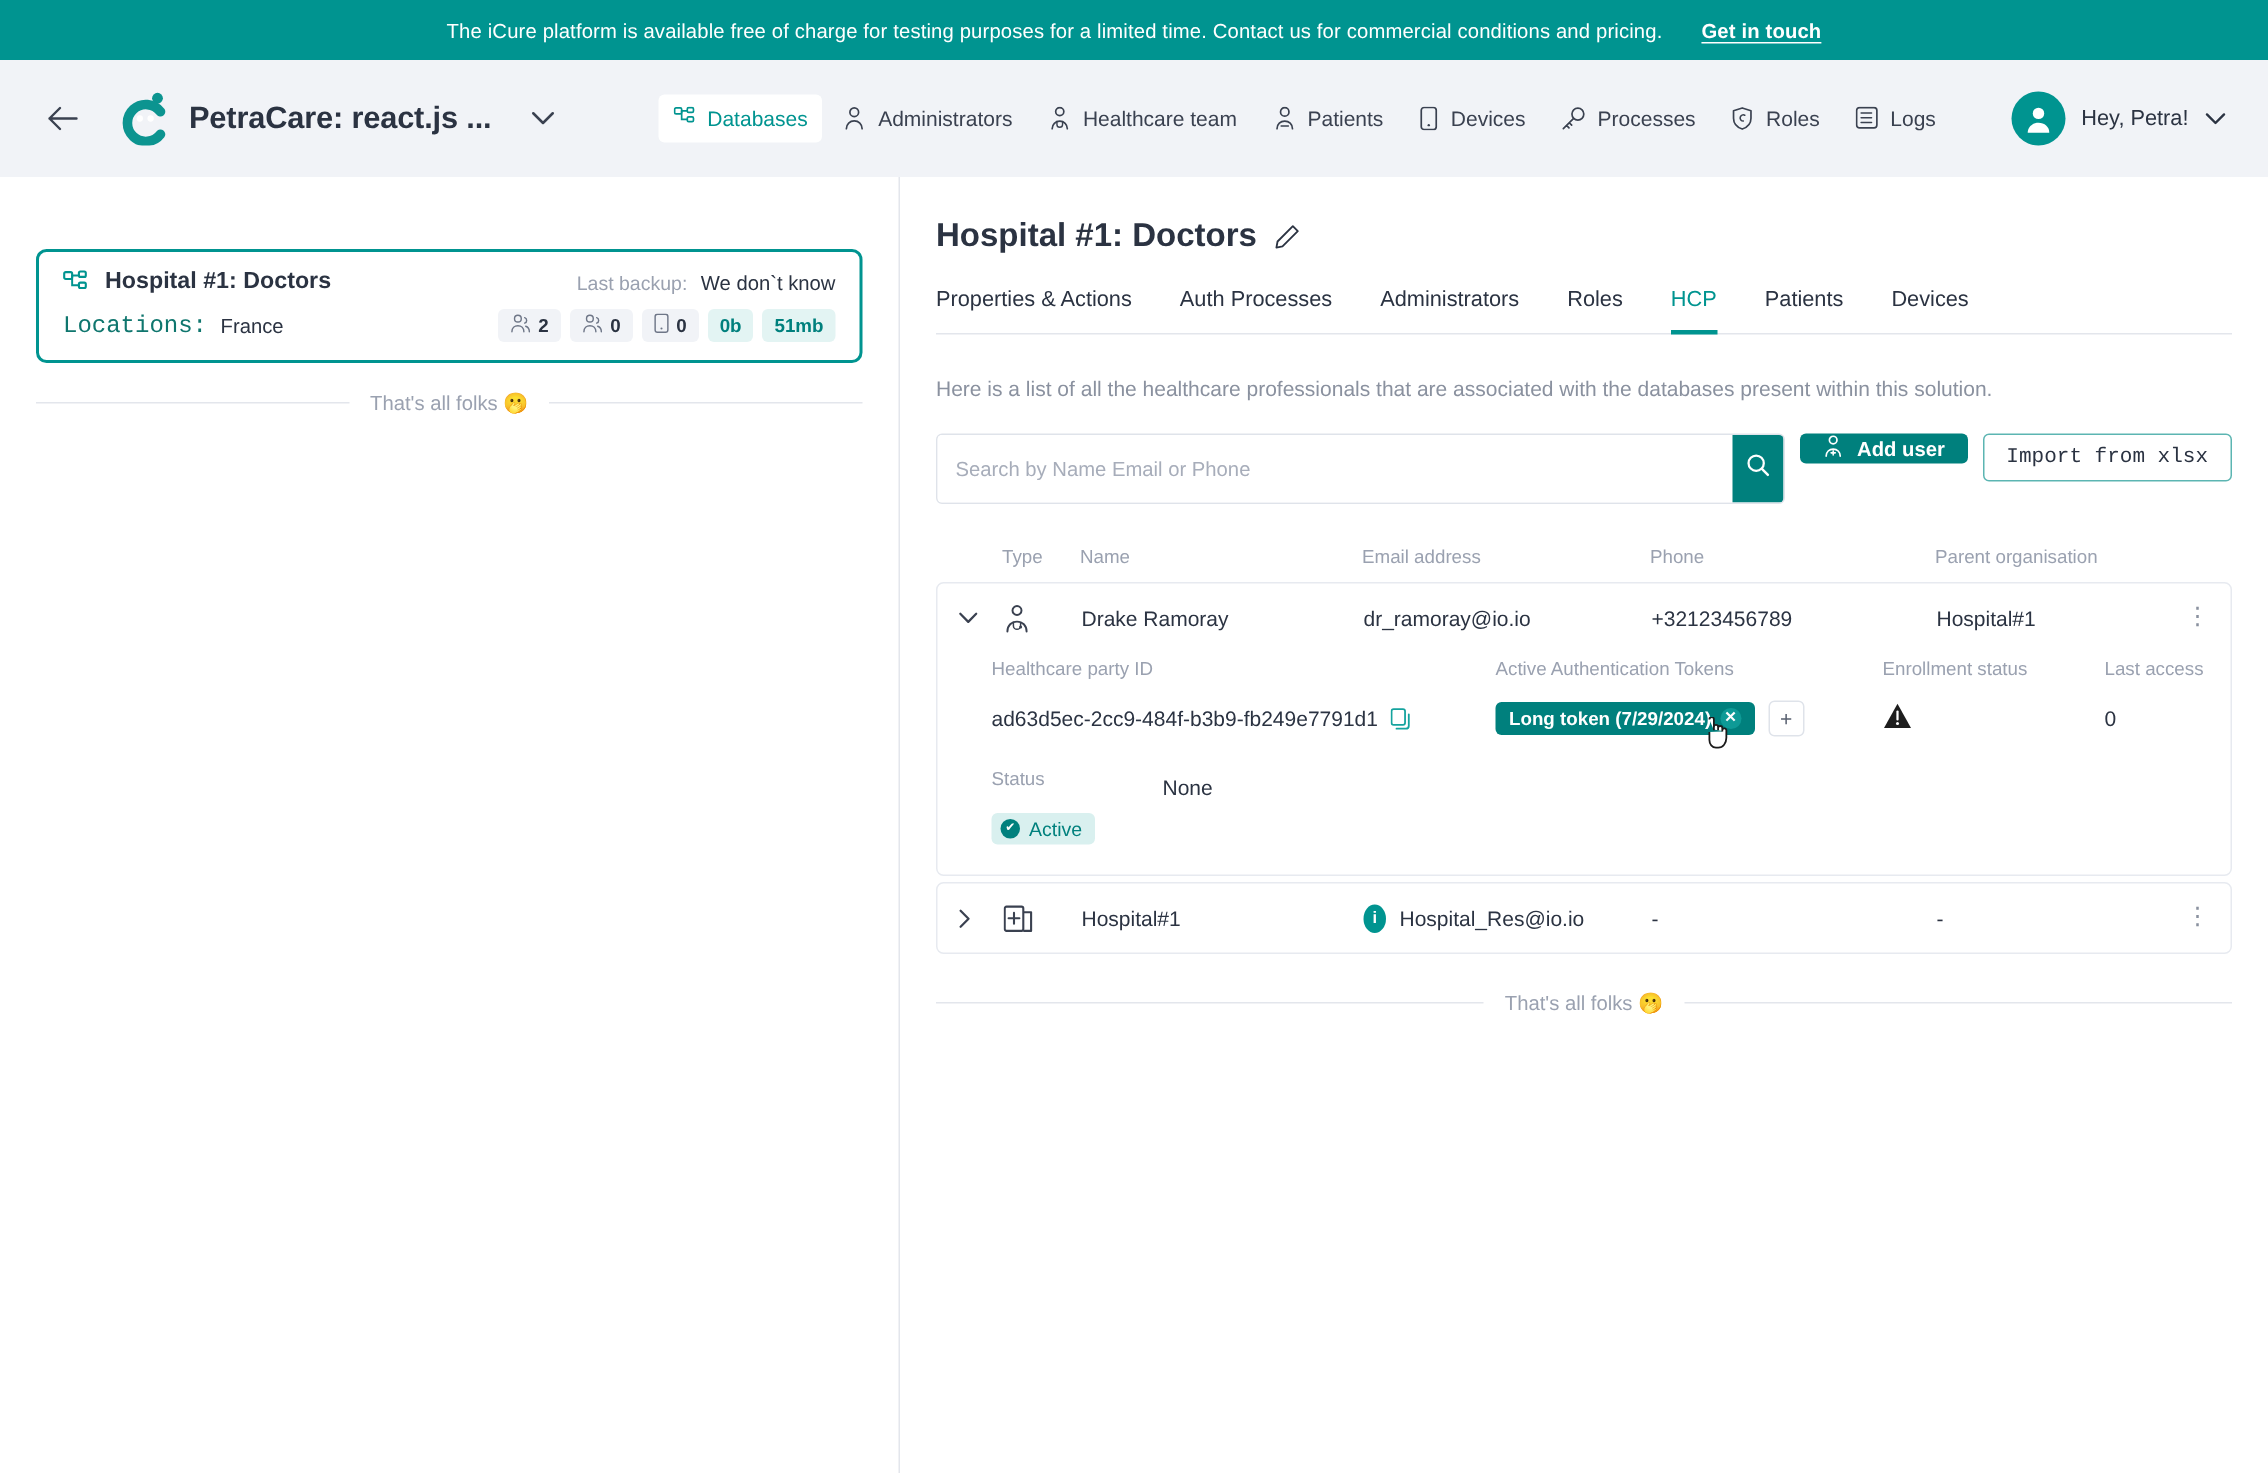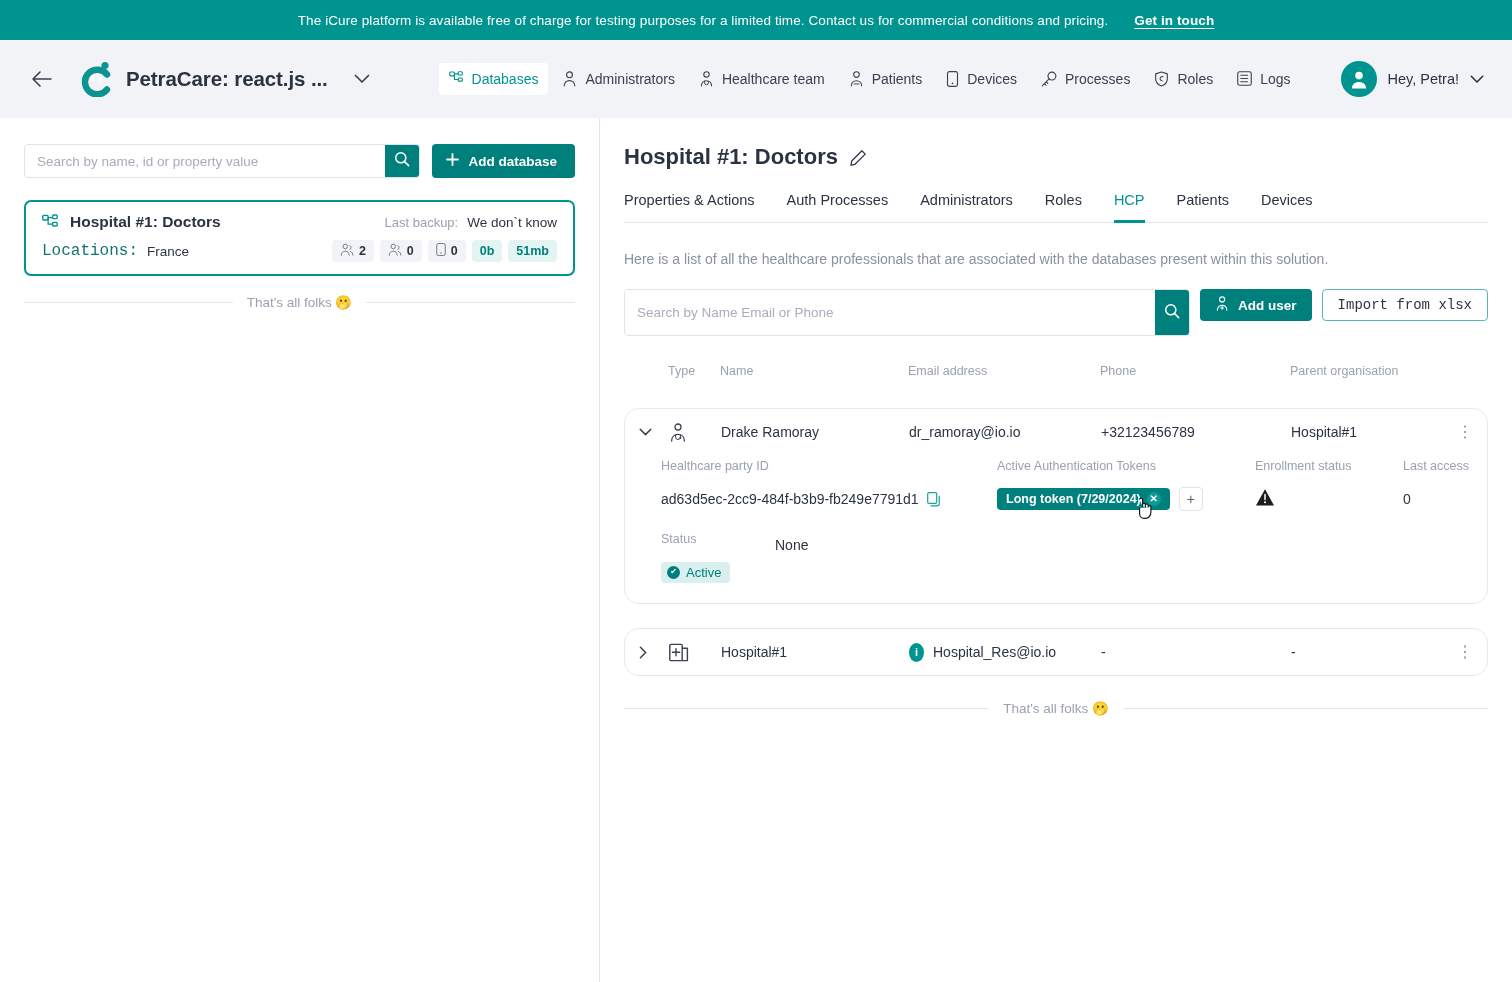--- a/index.html
+++ b/index.html
@@ -284,21 +284,21 @@
     font-family: "Liberation Sans", sans-serif;
   }
   .hcp-search-box input::placeholder { color: #a7adba; }
   .hcp-search-btn {
     width: 34px; flex: 0 0 34px;
     background: #00807d;
     display: flex; align-items: center; justify-content: center;
     cursor: pointer;
   }
   .btn-solid {
-    height: 32px;
+    height: 20px;
     background: #00807d;
     color: #fff;
     border: none; border-radius: 4px;
     padding: 0 15px;
     font-size: 13.5px; font-weight: bold;
     display: flex; align-items: center; gap: 8px;
     cursor: pointer;
     font-family: "Liberation Sans", sans-serif;
     white-space: nowrap;
   }
@@ -329,23 +329,23 @@
   .c-caret  { width: 30px; flex: 0 0 30px; }
   .c-type   { width: 52px; flex: 0 0 52px; }
   .c-name   { width: 188px; flex: 0 0 188px; }
   .c-email  { width: 192px; flex: 0 0 192px; }
   .c-phone  { width: 190px; flex: 0 0 190px; }
   .c-parent { flex: 1 1 auto; }
   .c-kebab  { width: 26px; flex: 0 0 26px; text-align: right; }
 
   .row-card {
     border: 1px solid #e7eaf0;
-    border-radius: 15px;
+    border-radius: 5px;
     background: #fff;
-    margin-top: 24px;
+    margin-top: 4px;
   }
   .row-main {
     display: flex;
     align-items: center;
     height: 46px;
     padding: 0 14px;
     font-size: 14px;
     color: #2b3342;
     cursor: pointer;
   }
@@ -570,41 +570,20 @@
         <path d="M1.3 1.3L7 7l5.7-5.7" stroke="#2b3342" stroke-width="1.6" stroke-linecap="round" stroke-linejoin="round"></path>
       </svg>
     </span>
   </div>
 </div>
 
 <div class="content">
 
   <aside class="sidebar">
 
-    <div class="search-row">
-      <div class="search-box">
-        <input type="text" placeholder="Search by name, id or property value" style="">
-        <div class="search-btn">
-          <span>
-            <svg width="16" height="16" viewBox="0 0 17 17" fill="none" aria-hidden="true">
-              <circle cx="7.2" cy="7.2" r="5.4" stroke="#ffffff" stroke-width="1.6"></circle>
-              <path d="M11.3 11.3l4.2 4.2" stroke="#ffffff" stroke-width="1.7" stroke-linecap="round"></path>
-            </svg>
-          </span>
-        </div>
-      </div>
-      <button class="add-db-btn">
-        <span>
-          <svg width="13" height="13" viewBox="0 0 13 13" fill="none" aria-hidden="true">
-            <path d="M6.5 1v11M1 6.5h11" stroke="#ffffff" stroke-width="1.8" stroke-linecap="round"></path>
-          </svg>
-        </span>
-        <span>Add database</span>
-      </button>
-    </div>
 
     <div class="db-card">
       <div class="db-card-top">
         <span class="db-icon">
           <svg width="17" height="17" viewBox="0 0 17 17" fill="none" aria-hidden="true">
             <rect x="0.8" y="1.4" width="5.3" height="4.6" rx="1" stroke="#009490" stroke-width="1.4"></rect>
             <rect x="10.6" y="1" width="4.6" height="3.6" rx="1" stroke="#009490" stroke-width="1.4"></rect>
             <rect x="10.6" y="8.4" width="4.6" height="3.6" rx="1" stroke="#009490" stroke-width="1.4"></rect>
             <path d="M6.1 3.6h4.3M6.1 3.6v6.5h4.4" stroke="#009490" stroke-width="1.3" stroke-linecap="round"></path>
           </svg>

